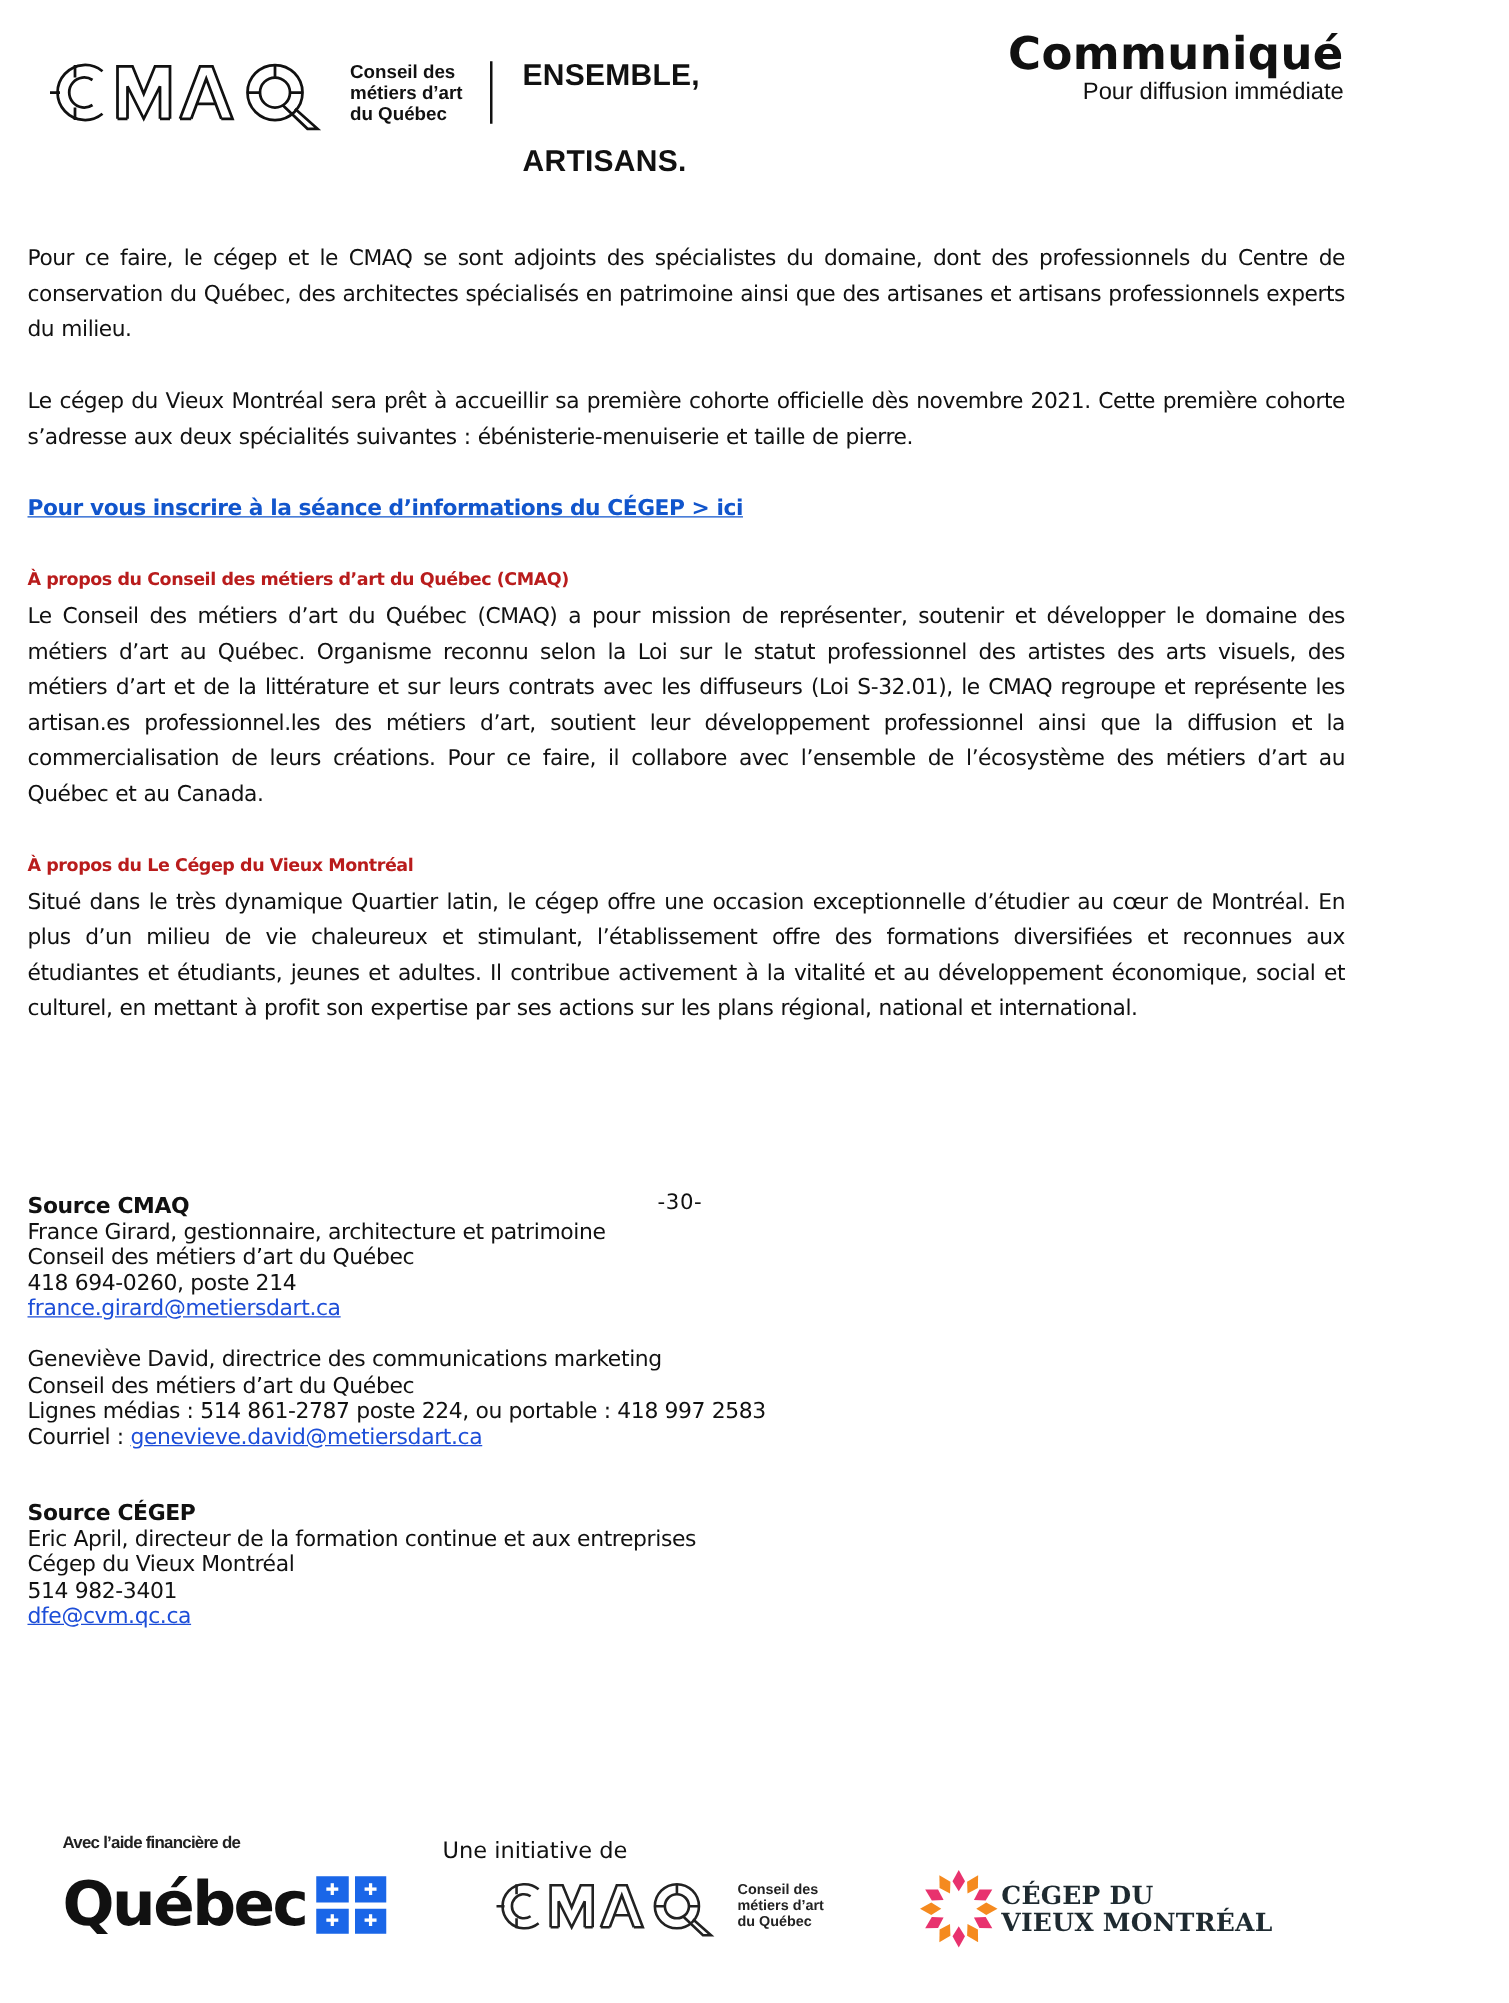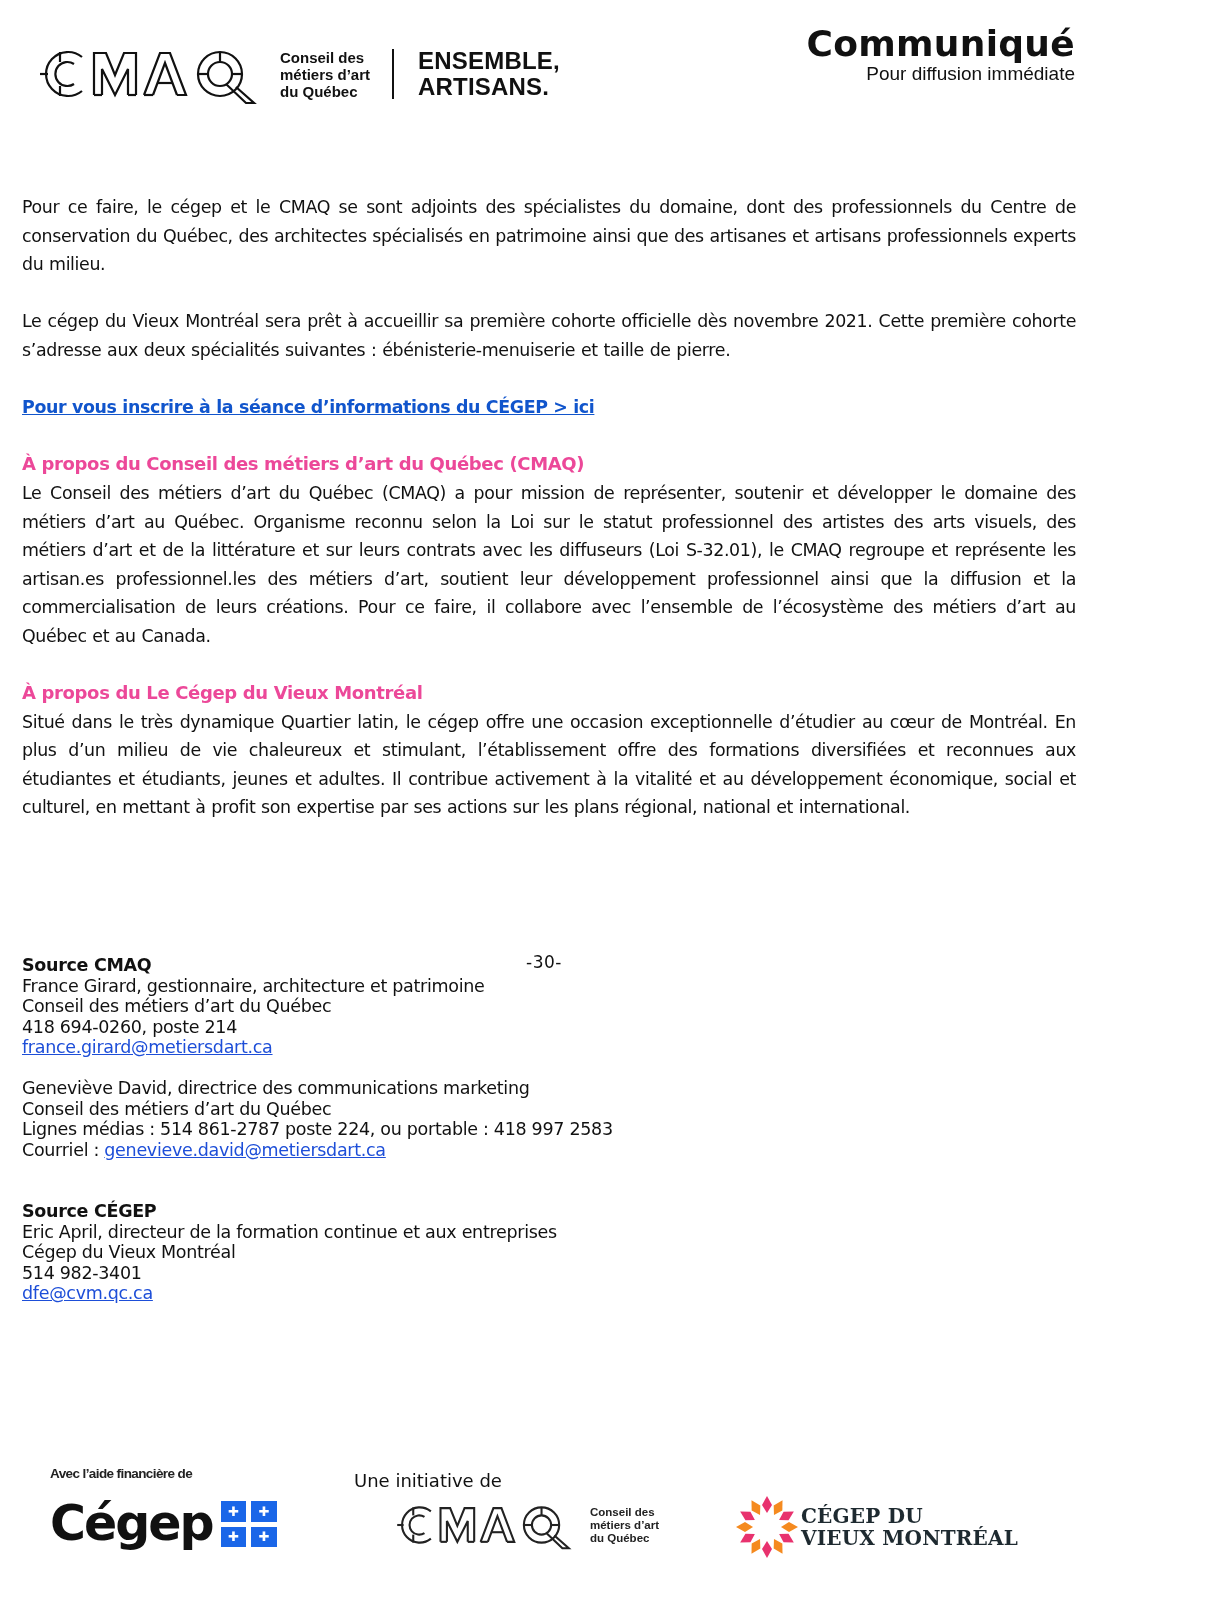--- a/index.html
+++ b/index.html
@@ -6,32 +6,32 @@
     html, body { width: 1207px; height: 1602px; background: #ffffff; overflow: hidden; }
     body { position: relative; font-family: "Liberation Sans", "DejaVu Sans", sans-serif; color: #111111; }
 
     
     .header-logo { position: absolute; left: 36px; top: 42px; height: 64px; display: flex; align-items: center; }
     .cmaq-mark { width: 222px; height: 62px; }
     .cmaq-sub { margin-left: 22px; font-family: "Liberation Sans", sans-serif; font-size: 15px; line-height: 17px; font-weight: bold; color: #111; }
     .cmaq-sub div { white-space: nowrap; }
     .header-divider { width: 2px; height: 50px; background: #111; margin-left: 22px; }
     .slogan { margin-left: 24px; font-family: "Liberation Sans", sans-serif; font-weight: bold; font-size: 24px; line-height: 26px; letter-spacing: 0.2px; color: #111; }
-    .slogan div { white-space: nowrap; }
+    .slogan div { white-space: nowrap; margin-top: 43px; }
 
     .communique { position: absolute; right: 132px; top: 25px; text-align: right; }
     .communique .title { font-family: "DejaVu Sans", sans-serif; font-size: 36px; line-height: 38px; color: #111; font-weight: bold; letter-spacing: 0.3px; }
     .communique .subtitle { font-family: Liberation Sans, sans-serif; font-size: 19px; line-height: 22px; color: #111; }
 
     
     .content { position: absolute; left: 22px; top: 193px; width: 1054px; }
     .para { font-family: "DejaVu Sans", sans-serif; font-size: 17.4px; line-height: 28.6px; text-align: justify; color: #111; letter-spacing: -0.35px; word-spacing: 0.5px; }
     .gap { height: 28.6px; }
     .link-line { font-family: "DejaVu Sans", sans-serif; font-size: 17.4px; line-height: 28.6px; font-weight: bold; color: #1155cc; text-decoration: underline; letter-spacing: -0.35px; }
-    .section-title { font-family: "DejaVu Sans", sans-serif; font-size: 18px; line-height: 28.6px; font-weight: bold; color: #ec4899; letter-spacing: -0.35px; }
+    .section-title { font-family: "DejaVu Sans", sans-serif; font-size: 14px; line-height: 28.6px; font-weight: bold; color: #b91c1c; letter-spacing: -0.35px; }
 
     .thirty { position: absolute; left: 526px; top: 952px; font-family: "DejaVu Sans", sans-serif; font-size: 17px; color: #111; letter-spacing: 0.5px; }
 
     .contacts { position: absolute; left: 22px; top: 930px; width: 700px; margin-top: 25px; }
     .contact-block { font-family: "DejaVu Sans", sans-serif; font-size: 17.5px; line-height: 20.5px; color: #111; letter-spacing: -0.3px; }
     .contact-block .src-title { font-weight: bold; }
     .contact-block a { color: #1d4ed8; text-decoration: underline; }
     .cgap1 { height: 20.5px; }
     .cgap2 { height: 41px; }
 
@@ -136,21 +136,21 @@
     <div class="src-title">Source CÉGEP</div>
     <div>Eric April, directeur de la formation continue et aux entreprises</div>
     <div>Cégep du Vieux Montréal</div>
     <div>514 982-3401</div>
     <div><a href="#">dfe@cvm.qc.ca</a></div>
   </div>
 </div>
 
 <div class="aide-label">Avec l’aide financière de</div>
 <div class="quebec-logo">
-  <span class="quebec-word">Cégep</span>
+  <span class="quebec-word">Québec</span>
   <div class="quebec-flag">
     <span>✚</span>
     <span>✚</span>
     <span>✚</span>
     <span>✚</span>
   </div>
 </div>
 
 <div class="initiative-label">Une initiative de</div>
 <div class="cmaq-footer">

